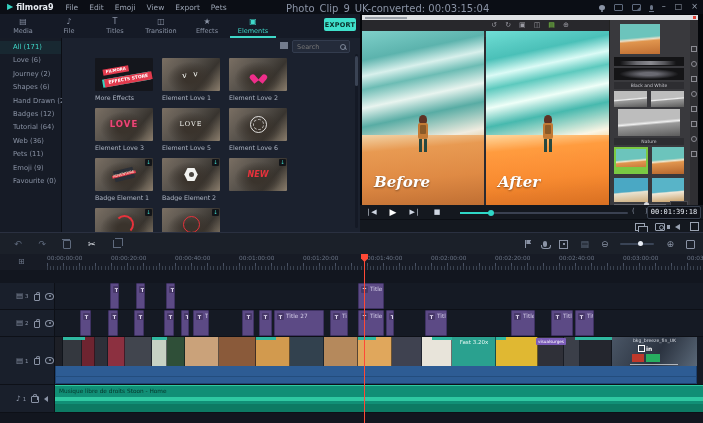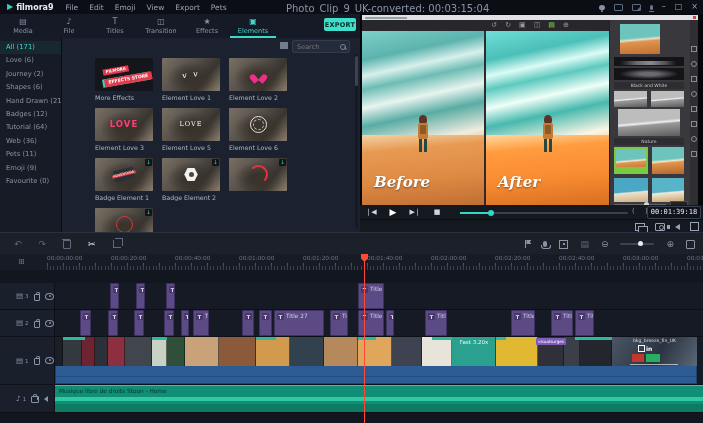--- a/index.html
+++ b/index.html
@@ -27,21 +27,21 @@
   .tabs{display:flex;height:100%;}
   .tab{width:46px;display:flex;flex-direction:column;align-items:center;justify-content:center;gap:1px;cursor:pointer;}
   .tab .tico{font-size:8px;color:#8a93a5;line-height:8px;}
   .tab .tlabel{font-size:6.5px;color:#8a93a5;}
   .tab.active .tico,.tab.active .tlabel{color:#3fd8c9;}
   .tab.active{box-shadow:inset 0 -2px 0 #3fd8c9;}
   .export-btn{position:absolute;right:4px;top:4px;width:32px;height:13px;background:#3fe0cb;color:#0a2d28;
               font-size:6.5px;font-weight:bold;display:flex;align-items:center;justify-content:center;border-radius:2px;letter-spacing:.3px;cursor:pointer;}
   
   .catlist{position:absolute;left:0;top:38px;width:62px;height:194px;background:#161b26;border-right:1px solid #0b0e14;padding-top:3px;box-sizing:border-box;}
-  .cat{height:13.4px;line-height:13.4px;font-size:6.8px;color:#8a93a5;padding-left:6px;white-space:nowrap;cursor:pointer;}
+  .cat{height:13.4px;line-height:13.4px;font-size:6.8px;color:#8a93a5;padding-left:13px;white-space:nowrap;cursor:pointer;}
   .cat.selected{color:#3fd8c9;background:rgba(63,216,201,.07);}
   .gridpanel{position:absolute;left:62px;top:38px;width:298px;height:194px;background:#1b212e;}
   .gridbar{position:absolute;left:0;top:0;width:100%;height:14px;}
   .gv-icon{position:absolute;right:72px;top:4px;width:8px;height:7px;
            background:linear-gradient(#8a93a5,#8a93a5);background-size:3px 3px;background-repeat:repeat;opacity:.8;
            -webkit-mask:none;display:grid;grid-template-columns:3px 3px;gap:1px;}
   .gv-icon i{background:#8a93a5;width:3px;height:3px;display:block;}
   .searchbox{position:absolute;right:10px;top:2px;width:56px;height:11px;background:#242b3a;border:1px solid #333c4e;border-radius:2px;display:flex;align-items:center;}
   .searchbox input{background:transparent;border:none;outline:none;width:42px;font-size:6.5px;color:#aeb6c4;padding:0 0 0 4px;font-family:inherit;}
   .mag{width:4px;height:4px;border:1px solid #7c8698;border-radius:50%;position:relative;margin-left:1px;}
@@ -401,20 +401,31 @@
           <div class="tile">
             <div class="art">
               <span class="art-line1"></span>
               <span class="art-line2"></span>
               <span class="shape"></span>
             </div>
             <span class="dl">↓</span>
           </div>
           <div class="tile-label">Badge Element 2</div>
         </div>
+        <div class="tile-wrap m-new-text has-dl">
+          <div class="tile">
+            <div class="art">
+              <span class="art-line1">NEW</span>
+              <span class="art-line2"></span>
+              <span class="shape"></span>
+            </div>
+            <span class="dl">↓</span>
+          </div>
+          <div class="tile-label"></div>
+        </div>
         <div class="tile-wrap m-badge-arc has-dl">
           <div class="tile">
             <div class="art">
               <span class="art-line1"></span>
               <span class="art-line2"></span>
               <span class="shape"></span>
             </div>
             <span class="dl">↓</span>
           </div>
           <div class="tile-label"></div>

